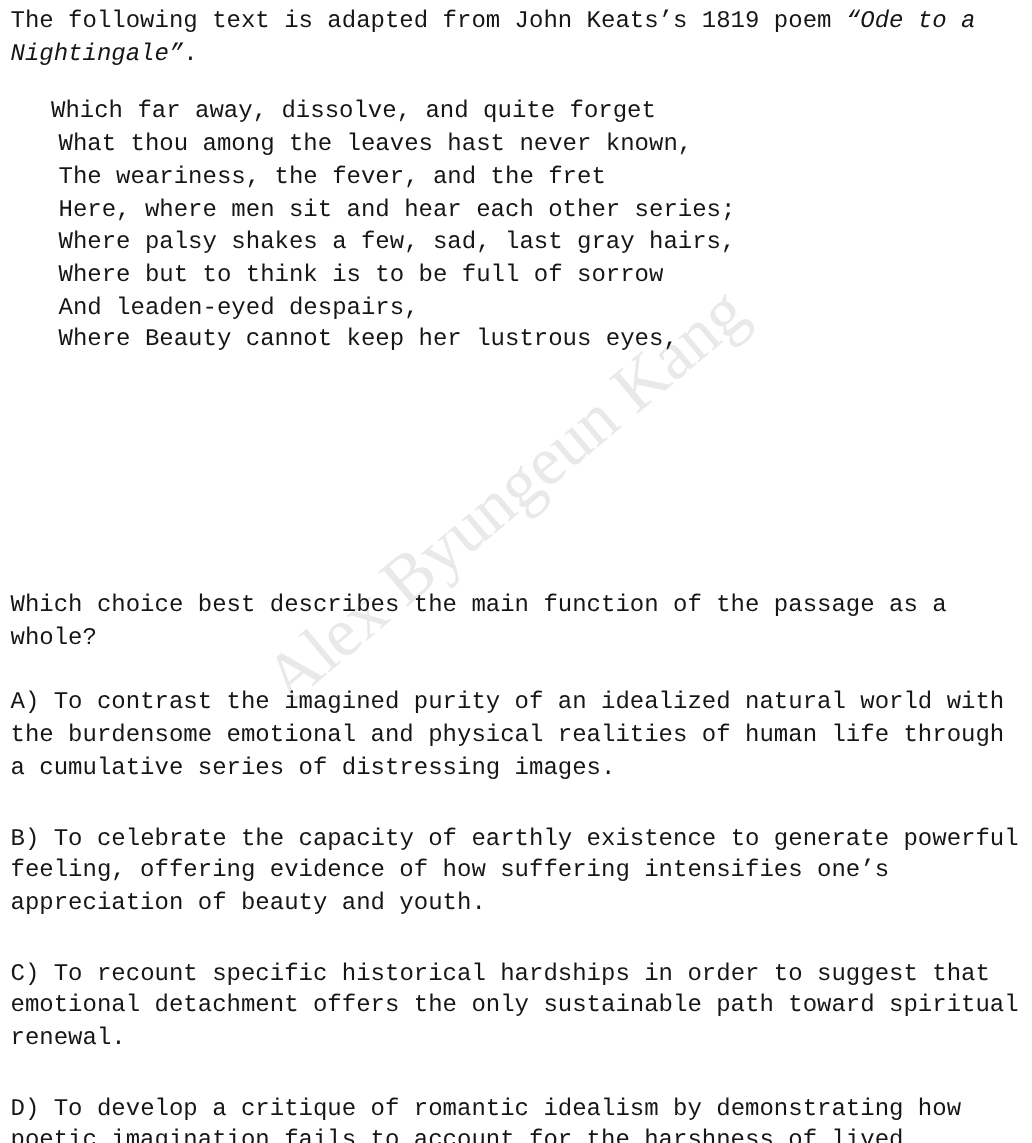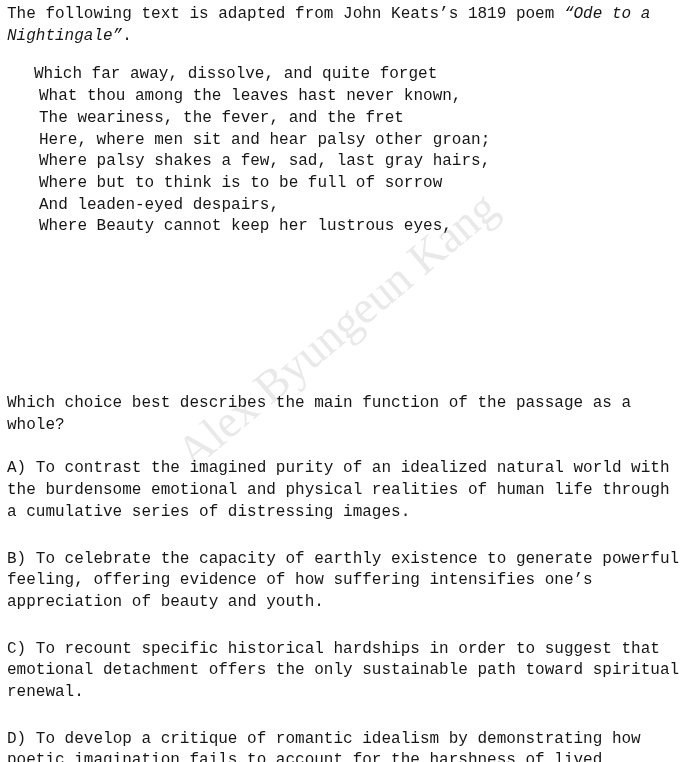--- a/index.html
+++ b/index.html
@@ -50,21 +50,21 @@
   <div class="watermark">Alex Byungeun Kang</div>
 
   <div class="content">
 
     <p class="intro"><span>The following text is adapted from John Keats’s 1819 poem </span><span class="italic">“Ode to a Nightingale”</span><span>.</span></p>
 
     <div class="poem">
       <p class="poem-line">Which far away, dissolve, and quite forget</p>
       <p class="poem-line">What thou among the leaves hast never known,</p>
       <p class="poem-line">The weariness, the fever, and the fret</p>
-      <p class="poem-line">Here, where men sit and hear palsy other groan;</p>
+      <p class="poem-line">Here, where men sit and hear each other series;</p>
       <p class="poem-line">Where palsy shakes a few, sad, last gray hairs,</p>
       <p class="poem-line">Where but to think is to be full of sorrow</p>
       <p class="poem-line">And leaden-eyed despairs,</p>
       <p class="poem-line">Where Beauty cannot keep her lustrous eyes,</p>
     </div>
 
     <p class="question">Which choice best describes the main function of the passage as a whole?</p>
 
     <div class="choices">
       <p class="choice"><span class="choice-label">A)</span> <span class="choice-text">To contrast the imagined purity of an idealized natural world with the burdensome emotional and physical realities of human life through a cumulative series of distressing images.</span></p>

